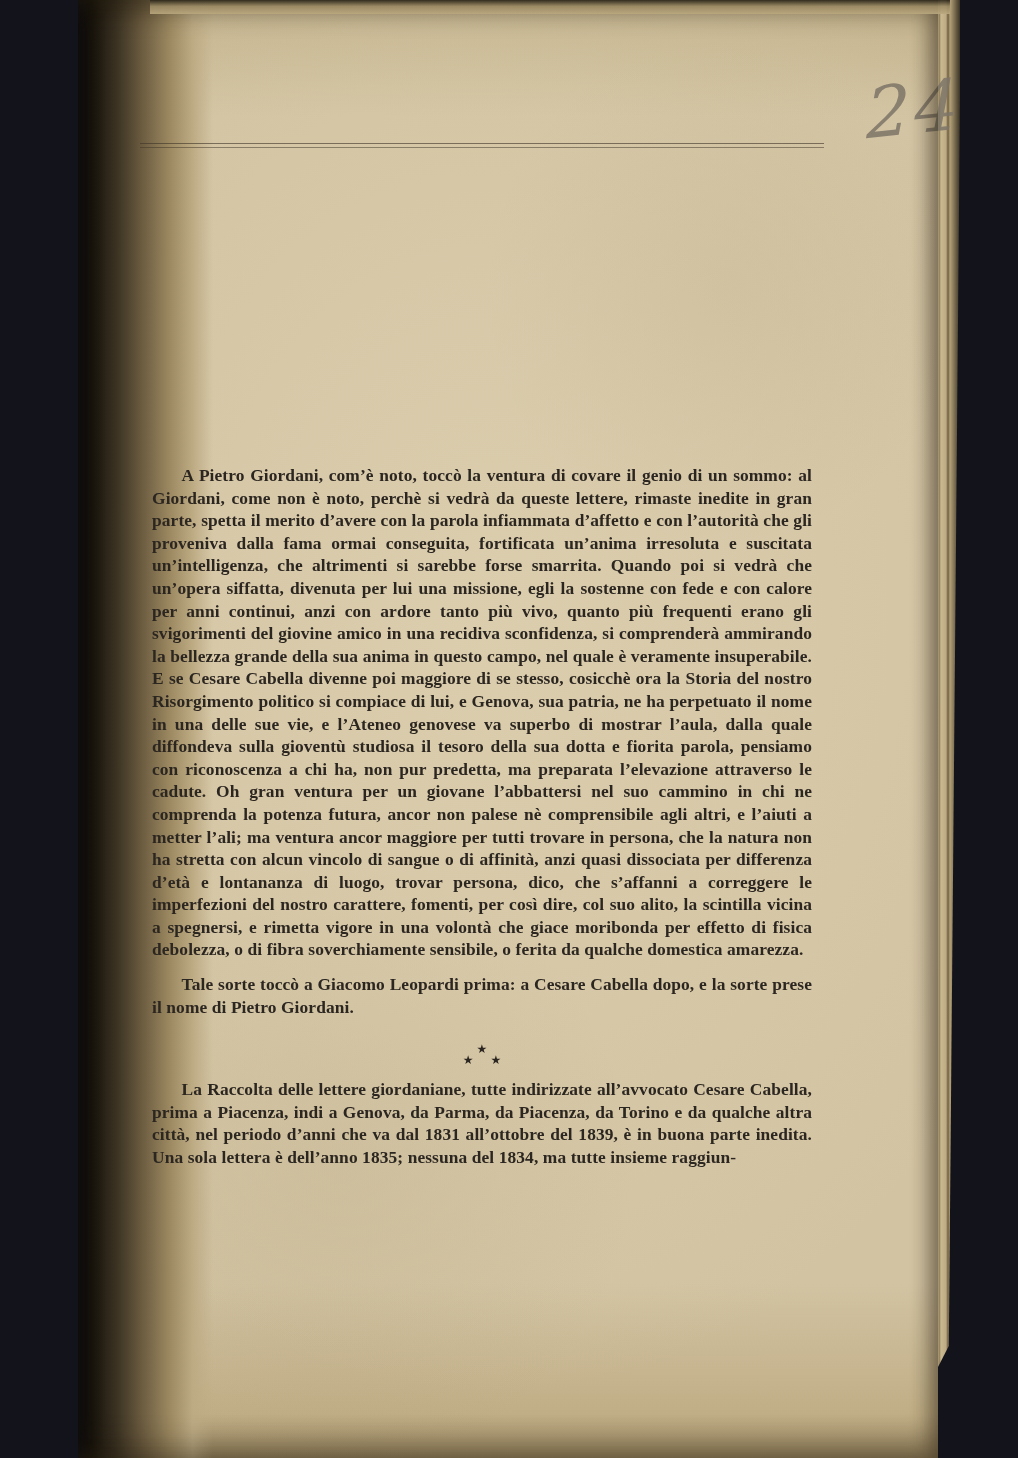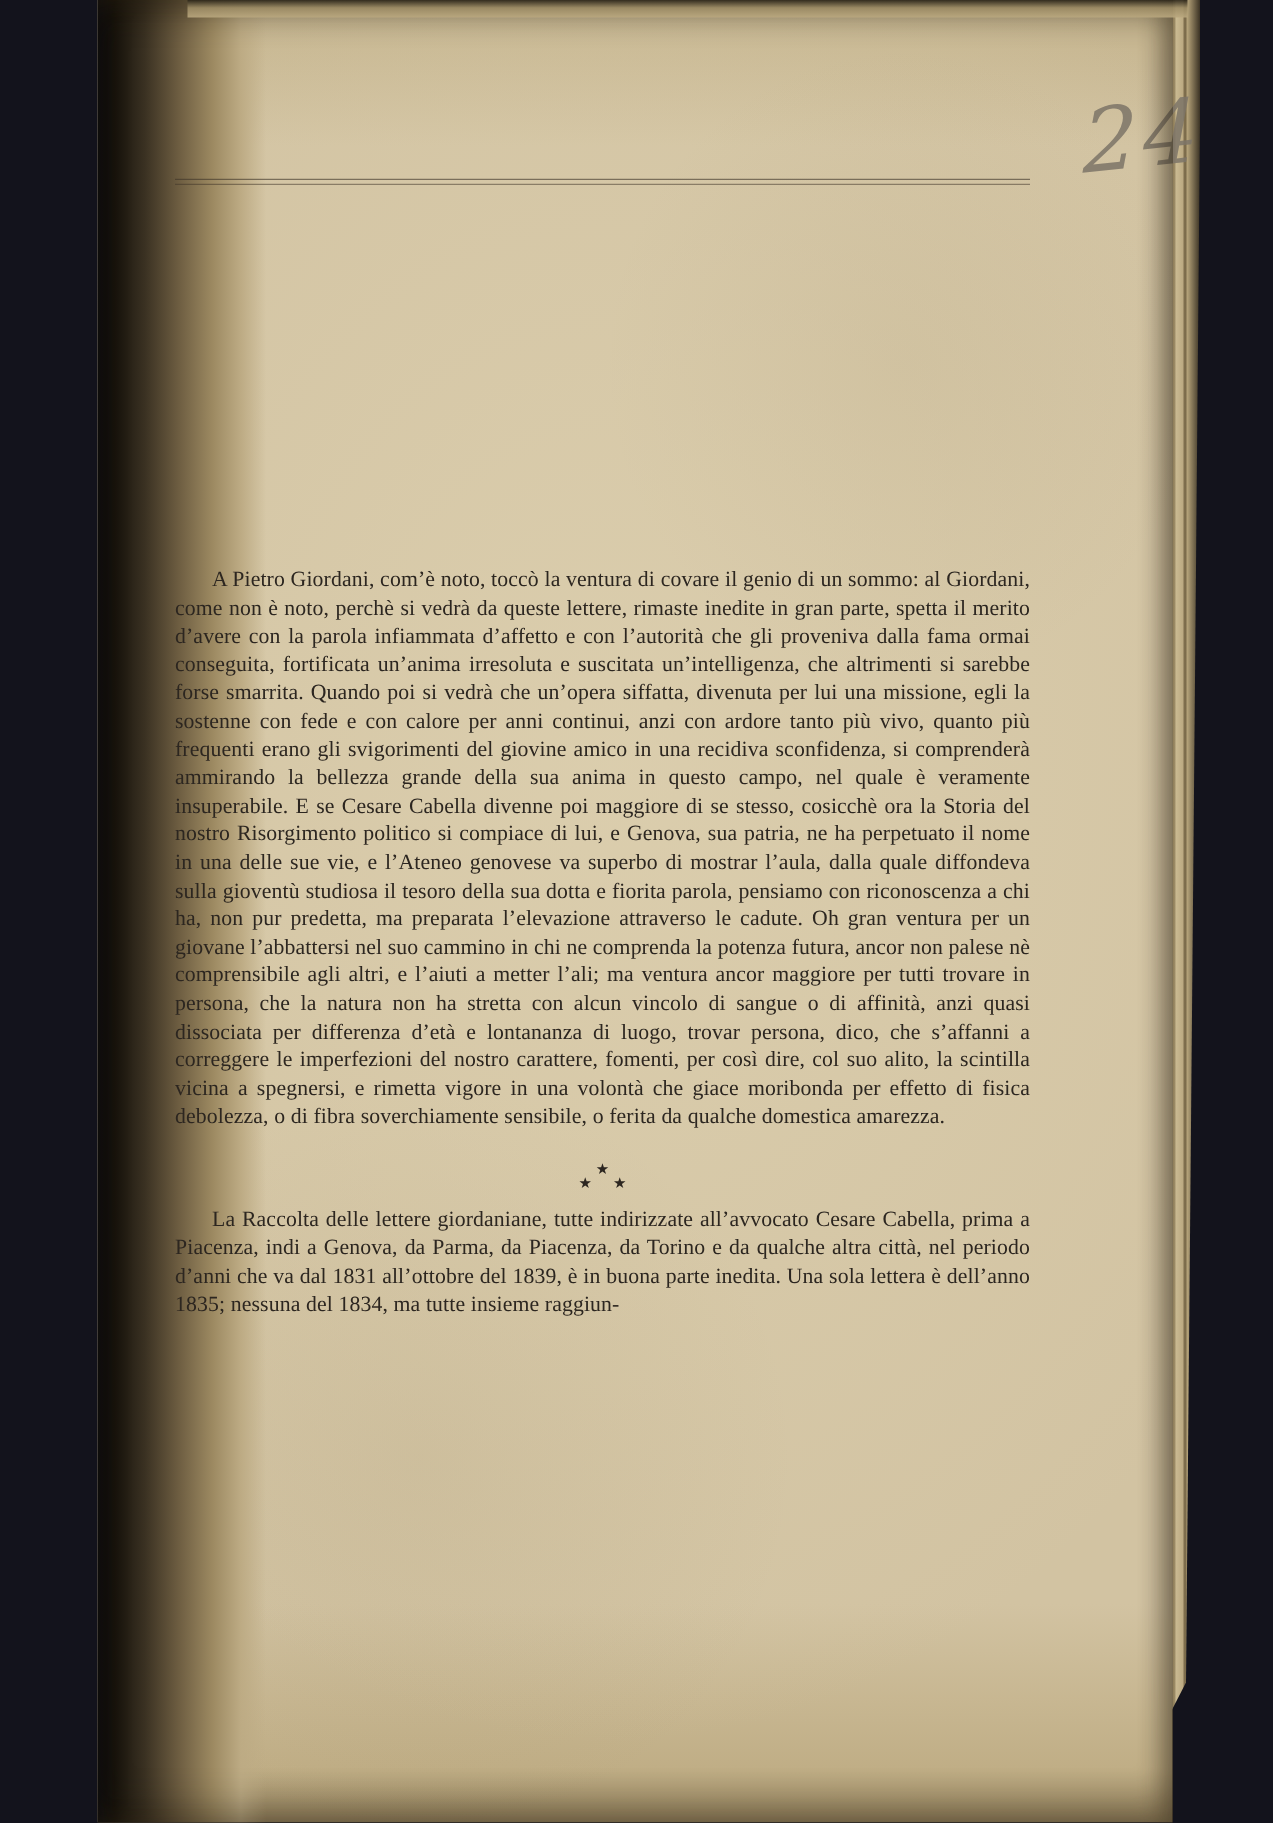--- a/index.html
+++ b/index.html
@@ -98,21 +98,22 @@
     position:absolute;
     left:62px;top:452px;width:684px;
     color:var(--ink);
     font-size:17.4px;
     line-height:22.6px;
     text-align:justify;
     letter-spacing:.1px;
   }
   .text-block p{
     text-indent:1.7em;
-    margin:0;
+    margin:12px;
+    font-weight:bold;
   }
   .asterism{
     text-align:center;
     margin:26px 0 12px 0;
     line-height:11px;
     color:var(--ink);
   }
   .asterism .star-top{display:block;font-size:12px;}
   .asterism .star-bottom{display:block;font-size:12px;letter-spacing:7px;margin-left:7px;}
 </style>
@@ -129,20 +130,21 @@
     <div class="binding-shadow"></div>
 
     <div class="handwritten">24</div>
 
     <div class="double-rule"></div>
 
     <div class="text-block">
 
       <p>A Pietro Giordani, com’è noto, toccò la ventura di covare il genio di un sommo: al Giordani, come non è noto, perchè si vedrà da queste lettere, rimaste inedite in gran parte, spetta il merito d’avere con la parola infiammata d’affetto e con l’autorità che gli proveniva dalla fama ormai conseguita, fortificata un’anima irresoluta e suscitata un’intelligenza, che altrimenti si sarebbe forse smarrita. Quando poi si vedrà che un’opera siffatta, divenuta per lui una missione, egli la sostenne con fede e con calore per anni continui, anzi con ardore tanto più vivo, quanto più frequenti erano gli svigorimenti del giovine amico in una recidiva sconfidenza, si comprenderà ammirando la bellezza grande della sua anima in questo campo, nel quale è veramente insuperabile. E se Cesare Cabella divenne poi maggiore di se stesso, cosicchè ora la Storia del nostro Risorgimento politico si compiace di lui, e Genova, sua patria, ne ha perpetuato il nome in una delle sue vie, e l’Ateneo genovese va superbo di mostrar l’aula, dalla quale diffondeva sulla gioventù studiosa il tesoro della sua dotta e fiorita parola, pensiamo con riconoscenza a chi ha, non pur predetta, ma preparata l’elevazione attraverso le cadute. Oh gran ventura per un giovane l’abbattersi nel suo cammino in chi ne comprenda la potenza futura, ancor non palese nè comprensibile agli altri, e l’aiuti a metter l’ali; ma ventura ancor maggiore per tutti trovare in persona, che la natura non ha stretta con alcun vincolo di sangue o di affinità, anzi quasi dissociata per differenza d’età e lontananza di luogo, trovar persona, dico, che s’affanni a correggere le imperfezioni del nostro carattere, fomenti, per così dire, col suo alito, la scintilla vicina a spegnersi, e rimetta vigore in una volontà che giace moribonda per effetto di fisica debolezza, o di fibra soverchiamente sensibile, o ferita da qualche domestica amarezza.</p>
 
+      <p>Tale sorte toccò a Giacomo Leopardi prima: a Cesare Cabella dopo, e la sorte prese il nome di Pietro Giordani.</p>
 
       <div class="asterism">
         <span class="star-top">★</span>
         <span class="star-bottom">★ ★</span>
       </div>
 
       <p>La Raccolta delle lettere giordaniane, tutte indirizzate all’avvocato Cesare Cabella, prima a Piacenza, indi a Genova, da Parma, da Piacenza, da Torino e da qualche altra città, nel periodo d’anni che va dal 1831 all’ottobre del 1839, è in buona parte inedita. Una sola lettera è dell’anno 1835; nessuna del 1834, ma tutte insieme raggiun-</p>
 
     </div>
   </div>

